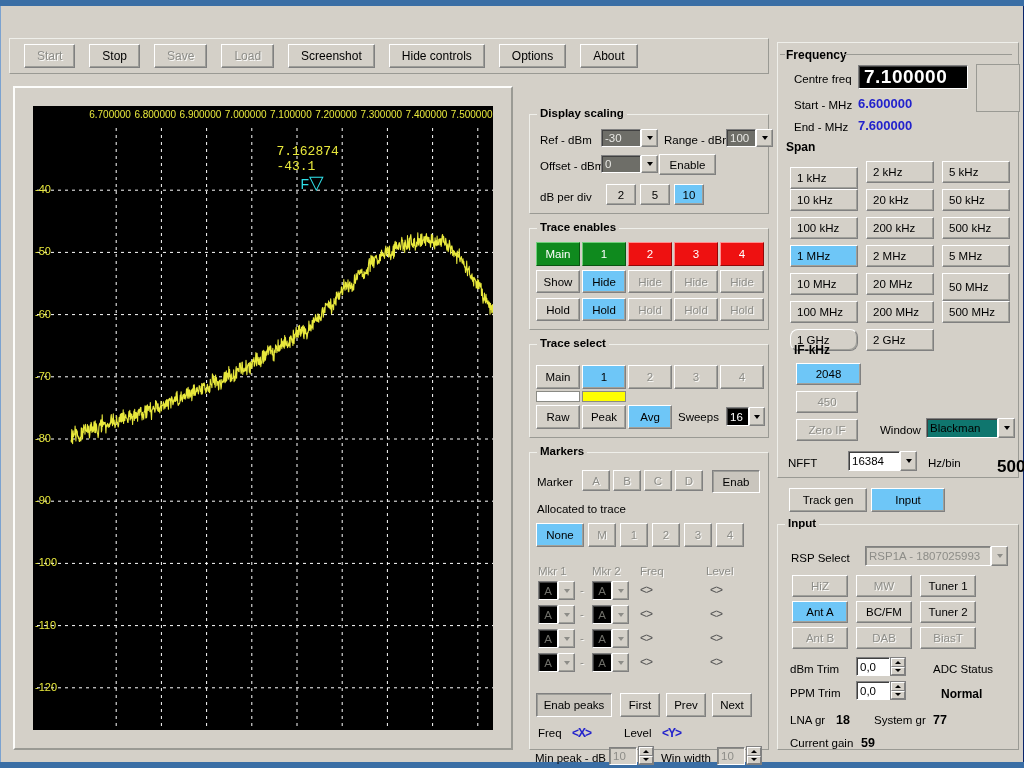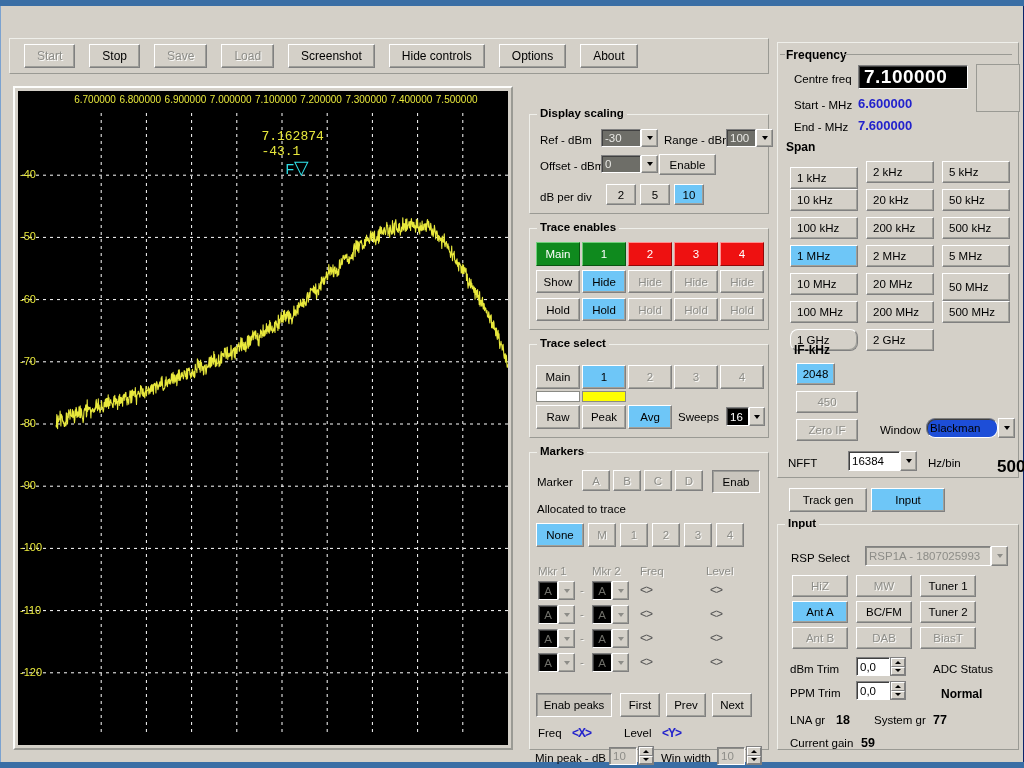--- a/index.html
+++ b/index.html
@@ -66,21 +66,21 @@
     box-shadow:inset -1px -1px 0 #9d9d98;
     box-sizing:border-box;white-space:nowrap;
   }
   .tb-btn.disabled{color:#8d8d88;text-shadow:1px 1px 0 #fbfbfa;}
 
   
   #graph-frame{
     position:absolute;left:12px;top:60px;width:500px;height:664px;
     background:#d4d0c8;
     border:2px solid #9a9a94;border-top-color:#fdfdfb;border-left-color:#fdfdfb;
-    box-sizing:border-box;padding:3px;
+    box-sizing:border-box;padding:18px;
   }
   #graph{
     position:relative;width:100%;height:100%;background:#000;overflow:hidden;
   }
   #graph svg{position:absolute;left:0;top:0;}
   .gx-label{
     position:absolute;color:#e8e83c;font-size:10px;
     font-family:"Liberation Sans",sans-serif;white-space:nowrap;
   }
   .gy-label{position:absolute;color:#e8e83c;font-size:11px;}
@@ -419,26 +419,26 @@
           <div class="btn" style="left: 88px; top: 230px; width: 68px; height: 22px; justify-content: flex-start; padding-left: 6px;">20 MHz</div>
           <div class="btn" style="left: 164px; top: 230px; width: 68px; height: 28px; justify-content: flex-start; padding-left: 6px;">50 MHz</div>
           <div class="btn" style="left: 12px; top: 258px; width: 68px; height: 22px; justify-content: flex-start; padding-left: 6px;">100 MHz</div>
           <div class="btn" style="left: 88px; top: 258px; width: 68px; height: 22px; justify-content: flex-start; padding-left: 6px;">200 MHz</div>
           <div class="btn" style="left: 164px; top: 258px; width: 68px; height: 22px; justify-content: flex-start; padding-left: 6px;">500 MHz</div>
           <div class="btn" style="left: 12px; top: 286px; width: 68px; height: 22px; justify-content: flex-start; padding-left: 6px; border-radius: 8px;">1 GHz</div>
           <div class="btn" style="left: 88px; top: 286px; width: 68px; height: 22px; justify-content: flex-start; padding-left: 6px;">2 GHz</div>
         </div>
 
       <span class="lbl bold" style="left:16px;top:300px;font-size:12px;">IF-kHz</span>
-      <div class="btn sel" style="left:18px;top:320px;width:39px;height:22px;">2048</div>
+      <div class="btn sel" style="left:18px;top:320px;width:65px;height:22px;">2048</div>
       <div class="btn disabled" style="left:18px;top:348px;width:62px;height:22px;">450</div>
       <div class="btn disabled" style="left:18px;top:376px;width:62px;height:22px;">Zero IF</div>
 
       <span class="lbl" style="left:102px;top:381px;">Window</span>
-      <div class="field" style="left:148px;top:375px;width:72px;height:20px;background:#1d4ed8;border-radius:9px;">Blackman</div>
+      <div class="field" style="left:148px;top:375px;width:72px;height:20px;background:#0f766e;">Blackman</div>
       <div class="combo-arrow" style="left:220px;top:375px;width:17px;height:20px;"></div>
 
       <span class="lbl" style="left:10px;top:414px;">NFFT</span>
       <div class="field" style="left:70px;top:408px;width:52px;height:20px;background:#fff;">16384</div>
       <div class="combo-arrow" style="left:122px;top:408px;width:17px;height:20px;"></div>
       <span class="lbl" style="left:150px;top:414px;">Hz/bin</span>
       <span class="lbl bold" style="left:188px;top:414px;font-size:17px;margin-left:31px;">500.00</span>
     </div>
 
     <div class="btn" style="left:788px;top:462px;width:78px;height:24px;">Track gen</div>

